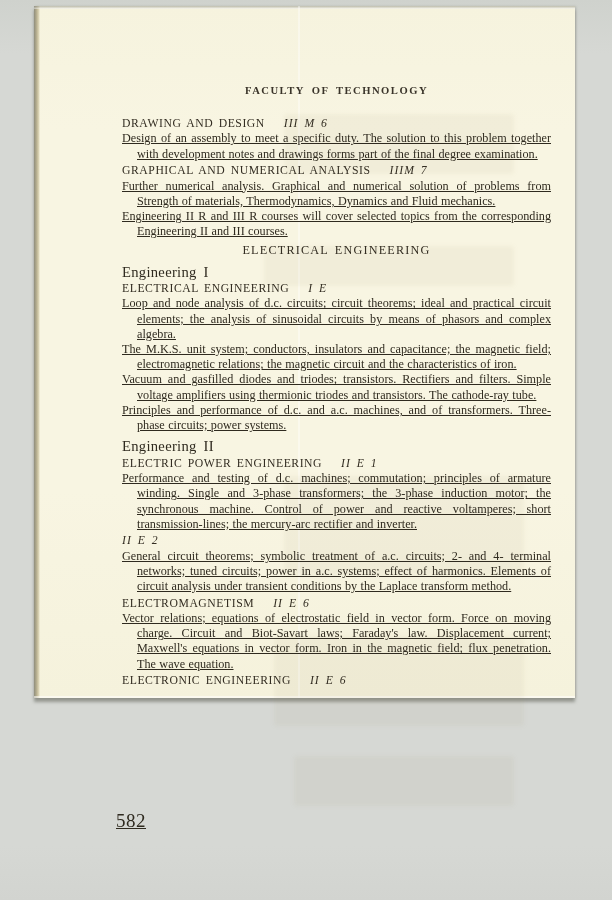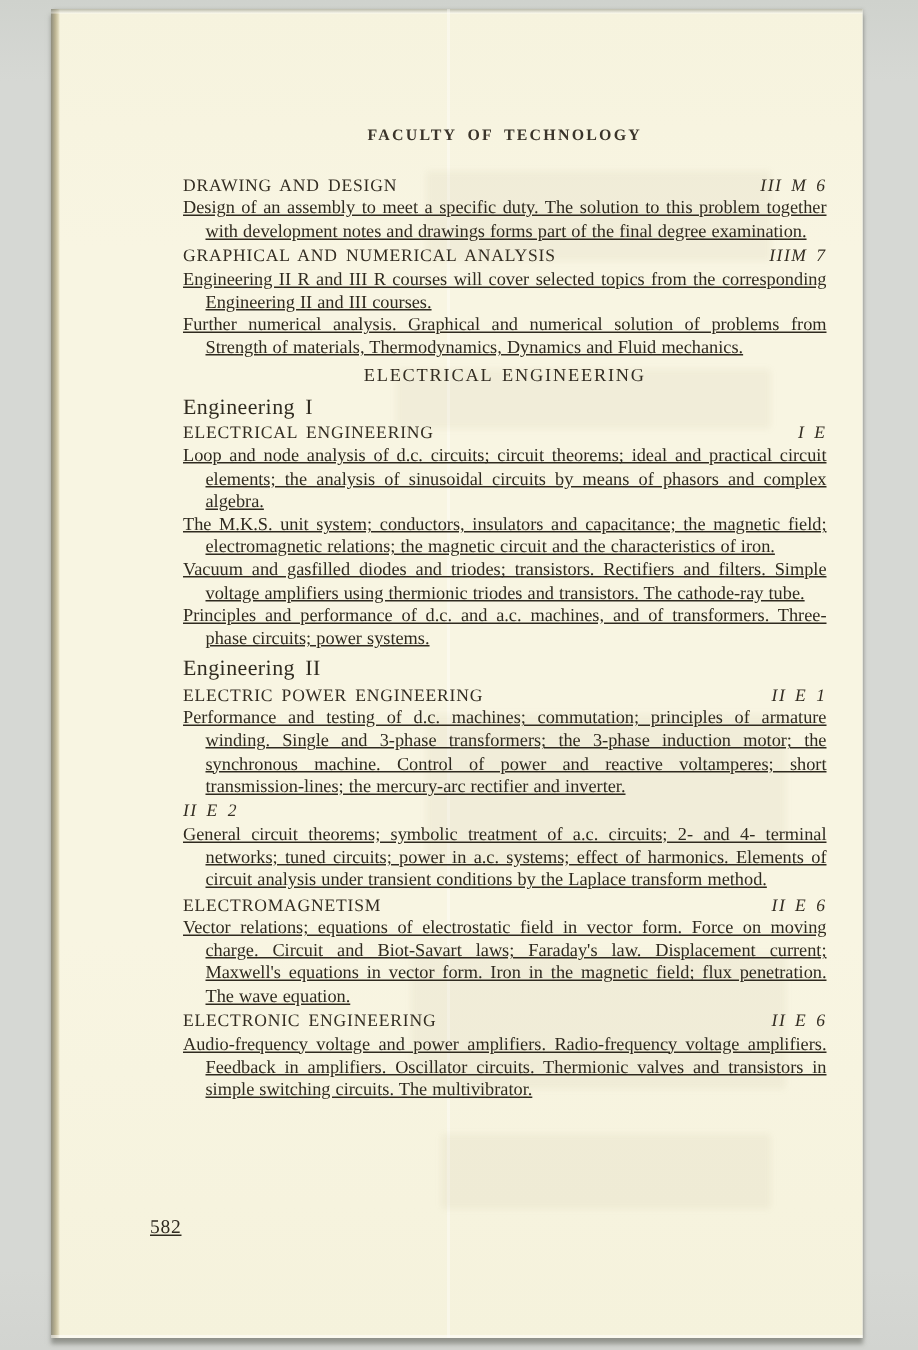--- a/index.html
+++ b/index.html
@@ -10,21 +10,21 @@
     font-family: "Liberation Serif", serif;
   }
   .scan-surround {
     position: relative;
     width: 612px; height: 900px;
     background: linear-gradient(180deg, #cfd2cd 0%, #d6d8d4 6%, #d6d8d4 94%, #d2d4d0 100%);
   }
   .page {
     position: absolute;
     left: 34px; top: 6px;
-    width: 541px; height: 886px;
+    width: 541px; height: 692px;
     background: linear-gradient(180deg, #f6f3de 0%, #f8f5e2 18%, #f8f5e2 70%, #f5f2dc 100%);
     box-shadow: 0 4px 3px rgba(96, 98, 90, 0.55), 1px 0 2px rgba(120,120,108,0.25);
   }
   
   .page-left-edge {
     position: absolute; left: 0; top: 0; bottom: 0; width: 6px;
     background: linear-gradient(90deg, #8f8d7c 0%, #b9b191 45%, #ddd6b7 80%, rgba(221,214,183,0) 100%);
   }
   .page-top-edge {
     position: absolute; left: 0; top: 0; right: 0; height: 3px;
@@ -67,21 +67,20 @@
     font-size: 10.6px;
     font-weight: bold;
     letter-spacing: 1.5px;
     word-spacing: 3px;
     color: #3a342a;
   }
   .course { margin-top: 1.5px; }
   .course-first { margin-top: 18px; }
   .course-head {
     display: flex;
-    justify-content: space-between;
     align-items: baseline;
     font-size: 11.7px;
     letter-spacing: 0.55px;
     word-spacing: 2px;
     color: #332d22;
     gap: 19px;
   }
   .course-code { white-space: nowrap; letter-spacing: 1px; font-style: italic; }
   .body-para {
     margin: 0;
@@ -101,22 +100,22 @@
   }
   .group-label {
     margin-top: 6px;
     font-size: 14.6px;
     letter-spacing: 0.3px;
     word-spacing: 3px;
     color: #2f2a1f;
   }
   .page-number {
     position: absolute;
-    left: 66px; top: 804px;
-    font-size: 13px;
+    left: 82px; top: 804px;
+    font-size: 19px;
     color: #2f2a1f;
     letter-spacing: 0.5px;
     text-decoration: underline;
   }
 </style>
 </head>
 <body>
 
 <div class="scan-surround">
   <div class="page">
@@ -140,22 +139,22 @@
           <span class="course-code">III M 6</span>
         </div>
         <p class="body-para">Design of an assembly to meet a specific duty.  The solution to this problem together with development notes and drawings forms part of the final degree examination.</p>
       </div>
 
       <div class="course">
         <div class="course-head">
           <span class="course-title">GRAPHICAL AND NUMERICAL ANALYSIS</span>
           <span class="course-code">IIIM 7</span>
         </div>
+        <p class="body-para">Further numerical analysis.  Graphical and numerical solution of problems from Strength of materials, Thermodynamics, Dynamics and Fluid mechanics.</p>
         <p class="body-para">Engineering II R and III R courses will cover selected topics from the corresponding Engineering II and III courses.</p>
-        <p class="body-para">Further numerical analysis.  Graphical and numerical solution of problems from Strength of materials, Thermodynamics, Dynamics and Fluid mechanics.</p>
       </div>
 
       <div class="center-heading">ELECTRICAL ENGINEERING</div>
 
       <div class="group-label">Engineering I</div>
 
       <div class="course">
         <div class="course-head">
           <span class="course-title">ELECTRICAL ENGINEERING</span>
           <span class="course-code">I E</span>
@@ -189,20 +188,19 @@
           <span class="course-code">II E 6</span>
         </div>
         <p class="body-para">Vector relations; equations of electrostatic field in vector form.  Force on moving charge.  Circuit and Biot-Savart laws; Faraday's law.  Displacement current; Maxwell's equations in vector form.  Iron in the magnetic field; flux penetration.  The wave equation.</p>
       </div>
 
       <div class="course">
         <div class="course-head">
           <span class="course-title">ELECTRONIC ENGINEERING</span>
           <span class="course-code">II E 6</span>
         </div>
-        <p class="body-para">Audio-frequency voltage and power amplifiers.  Radio-frequency voltage amplifiers.  Feedback in amplifiers.  Oscillator circuits.  Thermionic valves and transistors in simple switching circuits.  The multivibrator.</p>
       </div>
 
     </div>
 
     <div class="page-number">582</div>
   </div>
 </div>
 
 </body></html>

